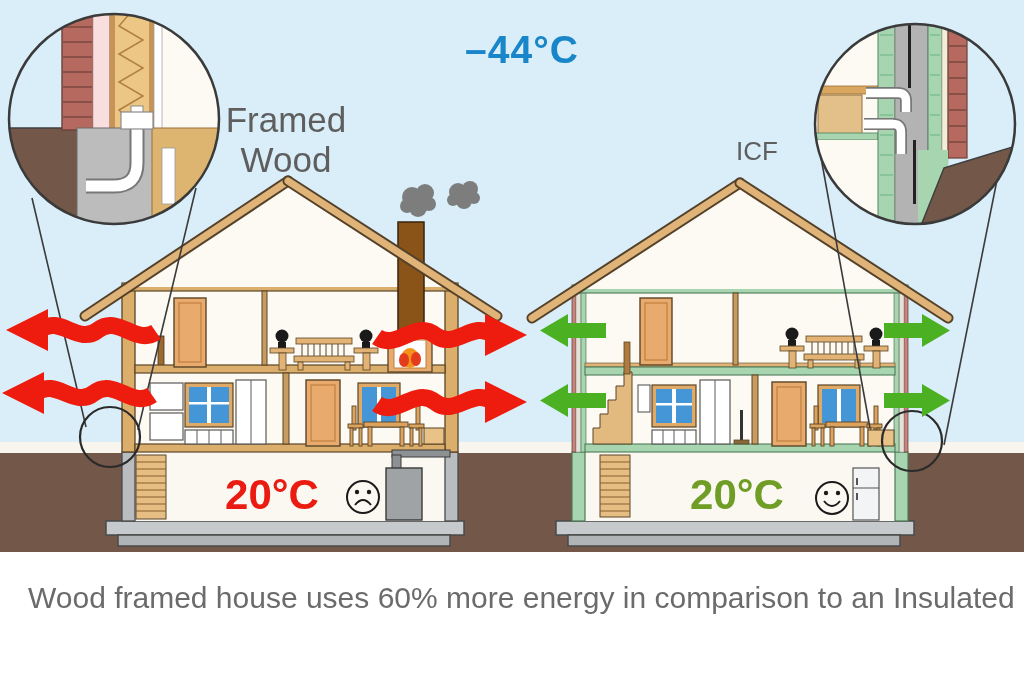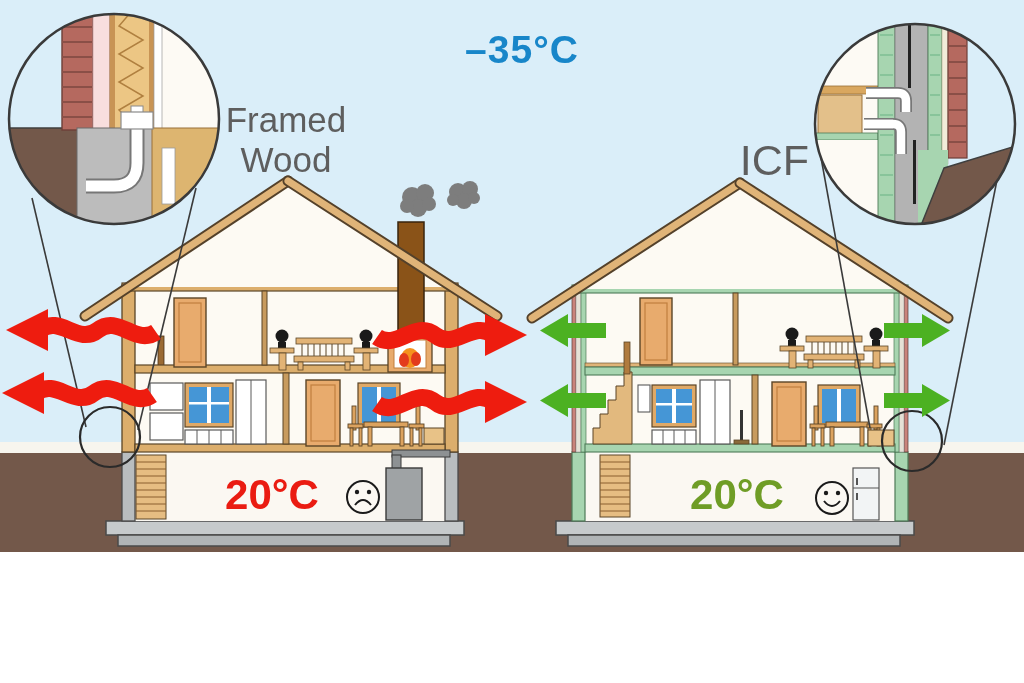--- a/index.html
+++ b/index.html
@@ -4,22 +4,22 @@
 <style>
   html,body{margin:0;padding:0;background:#ffffff;}
   .stage{position:relative;width:1024px;height:683px;overflow:hidden;
          font-family:"Liberation Sans",sans-serif;background:#ffffff;}
   .stage svg{position:absolute;left:0;top:0;}
   .t{position:absolute;}
   .outdoor{left:452px;top:28px;width:140px;text-align:center;
            font-size:39px;font-weight:700;color:#1886c9;letter-spacing:1px;}
   .wood-label{left:196px;top:100px;width:180px;text-align:center;
               font-size:35px;line-height:40px;color:#5e5e5e;}
-  .icf-label{left:705px;top:136px;width:104px;text-align:right;
-             font-size:43px;color:#5e5e5e;}
+  .icf-label{left:705px;top:136px;width:104px;text-align:center;
+             font-size:26px;color:#5e5e5e;}
   .temp-red{left:216px;top:471px;width:112px;text-align:center;
             font-size:42px;font-weight:700;color:#ea1c12;}
   .temp-green{left:681px;top:471px;width:112px;text-align:center;
               font-size:42px;font-weight:700;color:#6f9d26;}
   .caption{left:28px;top:578px;width:988px;font-size:30px;line-height:39px;color:#6b6b6b;}
   .caption span, .wood-label span{display:block;}
   .red-arrow{color:#ee1c0f;}
   .green-arrow{color:#4cb122;}
 </style>
 </head>
@@ -384,29 +384,30 @@
     <use href="#redArrow" transform="translate(527,380) scale(-1,1)"></use>
   </g>
   <g class="green-arrow">
     <use href="#greenArrow" transform="translate(540,314)"></use>
     <use href="#greenArrow" transform="translate(540,384)"></use>
     <use href="#greenArrow" transform="translate(950,314) scale(-1,1)"></use>
     <use href="#greenArrow" transform="translate(950,384) scale(-1,1)"></use>
   </g>
 </svg>
 
-<div class="t outdoor">–35°C</div>
+<div class="t outdoor">–44°C</div>
 
 <div class="t wood-label">
   <span>Framed</span>
   <span>Wood</span>
 </div>
 
 <div class="t icf-label">ICF</div>
 
 <div class="t temp-red">20°C</div>
 
 <div class="t temp-green">20°C</div>
 
 <div class="t caption">
+  <span>Wood framed house uses 60% more energy in comparison to an Insulated</span>
 </div>
 
 </div>
 
 </body></html>

